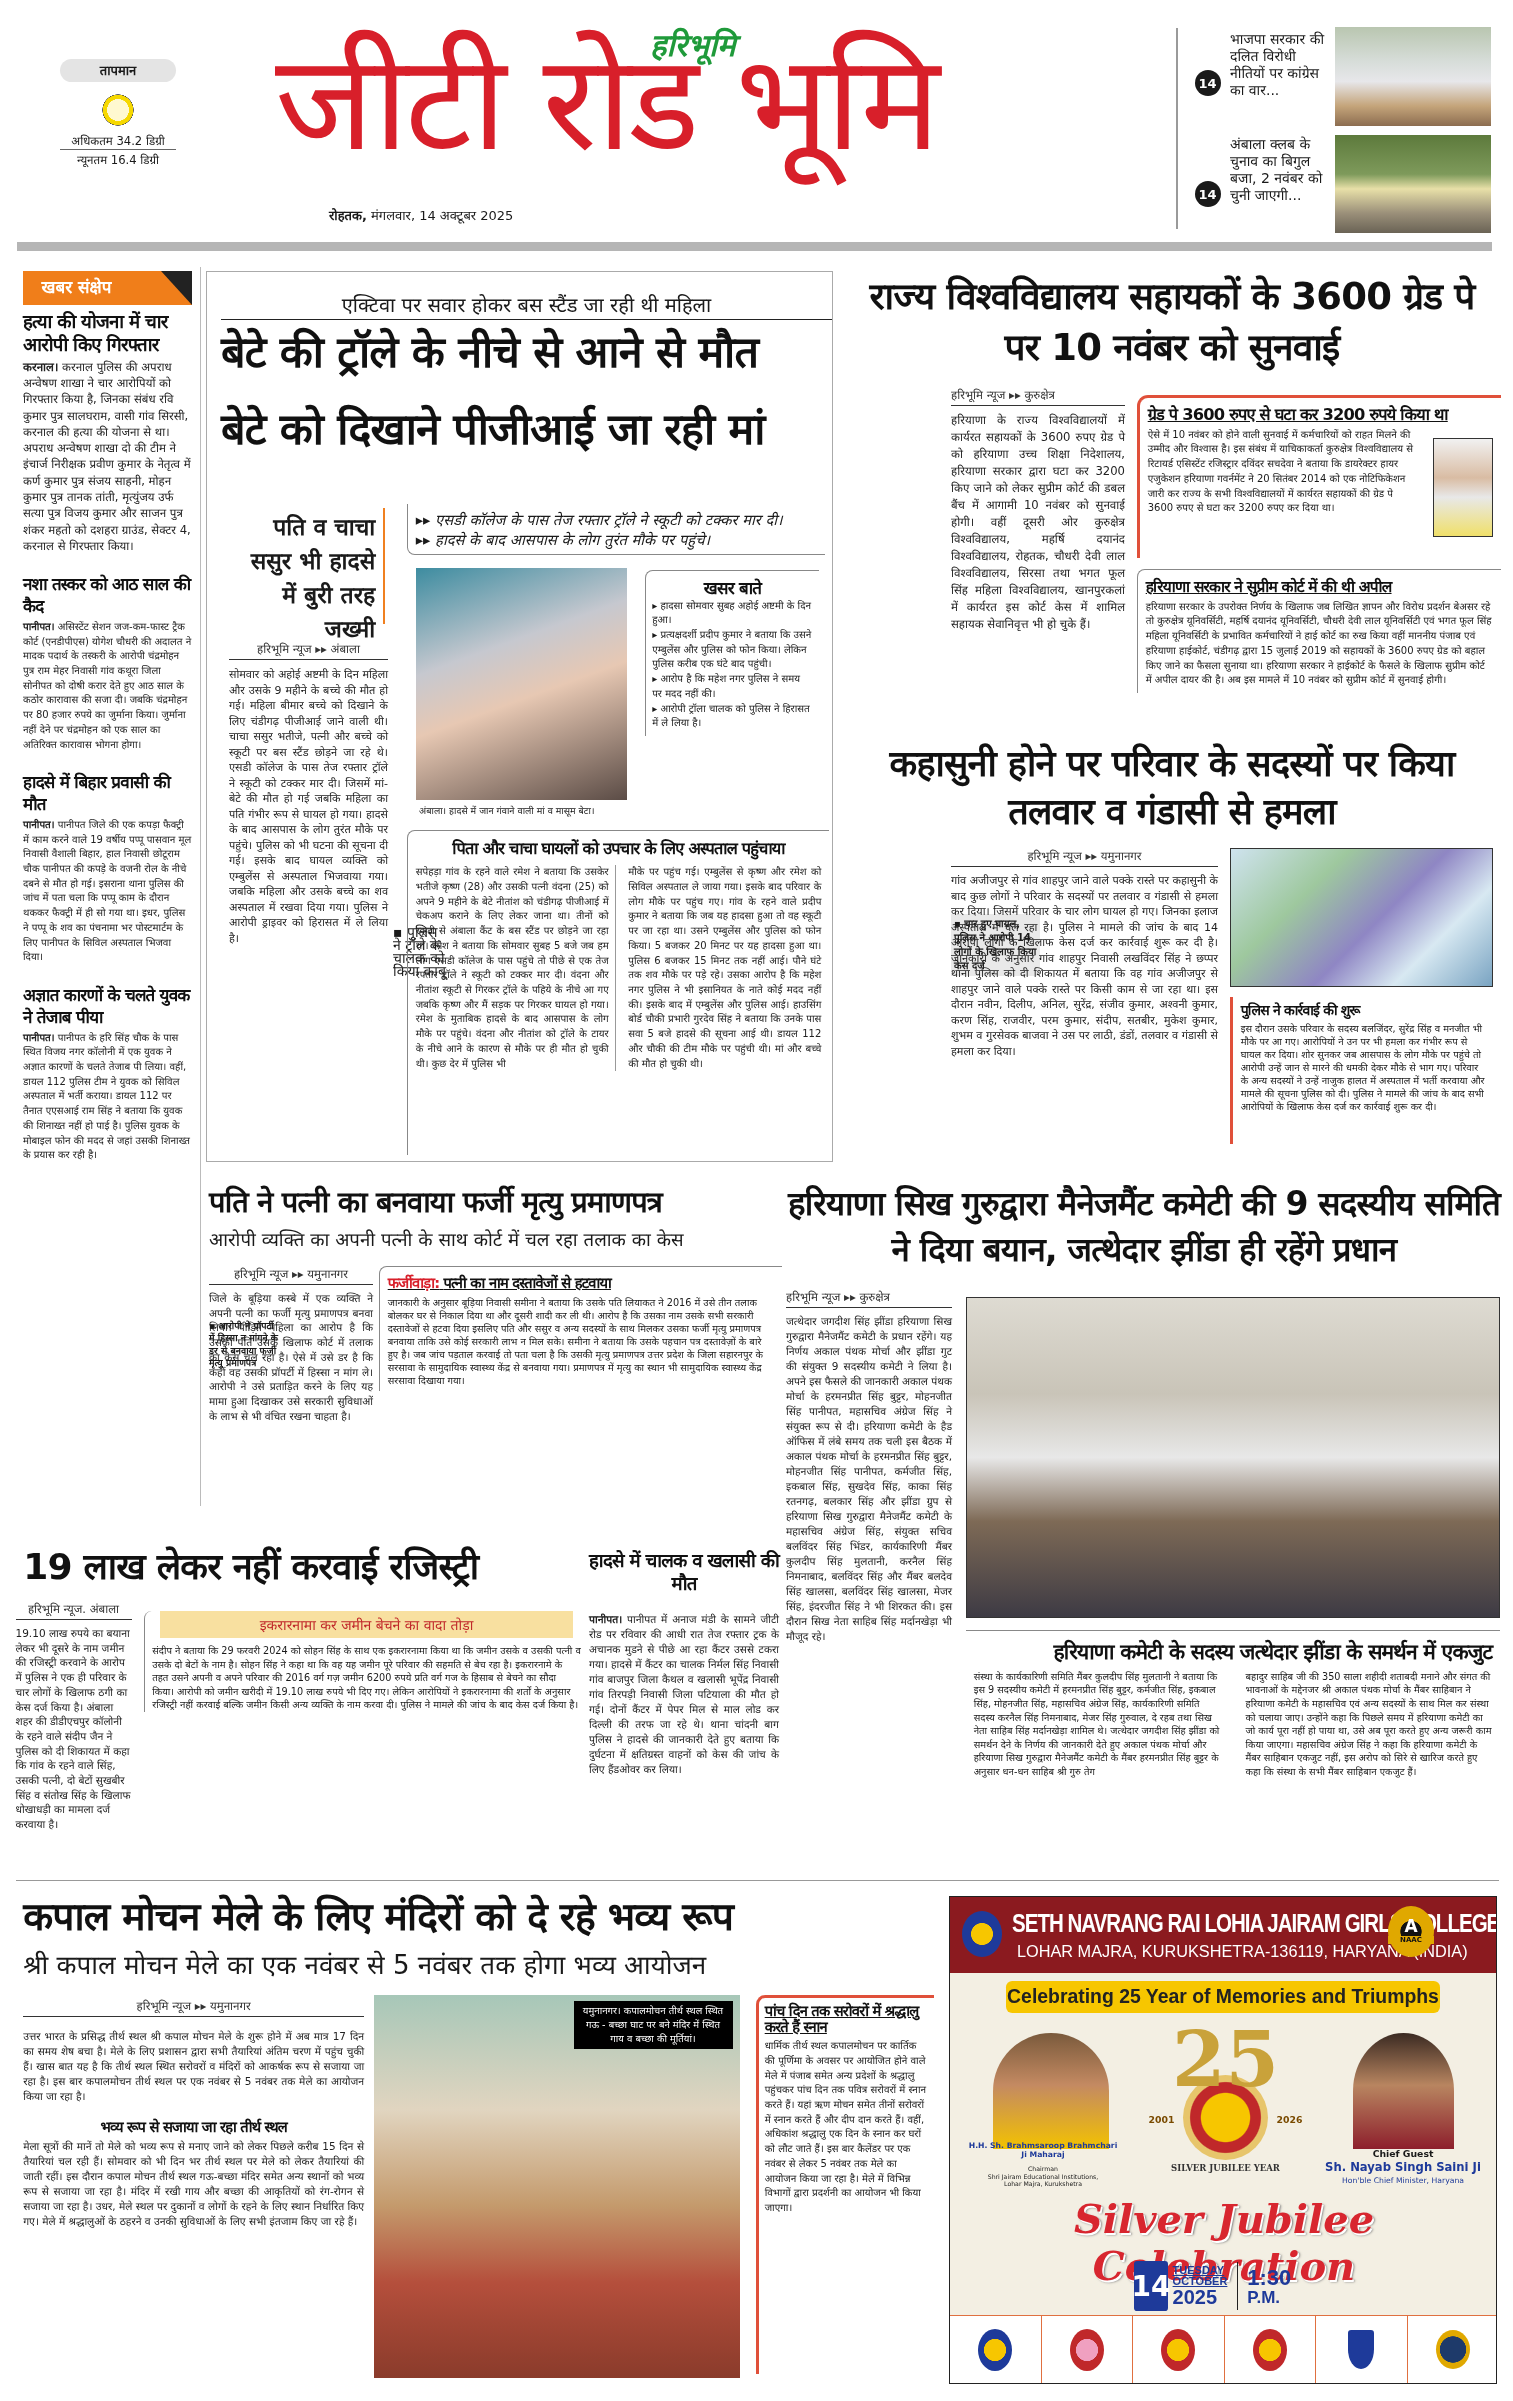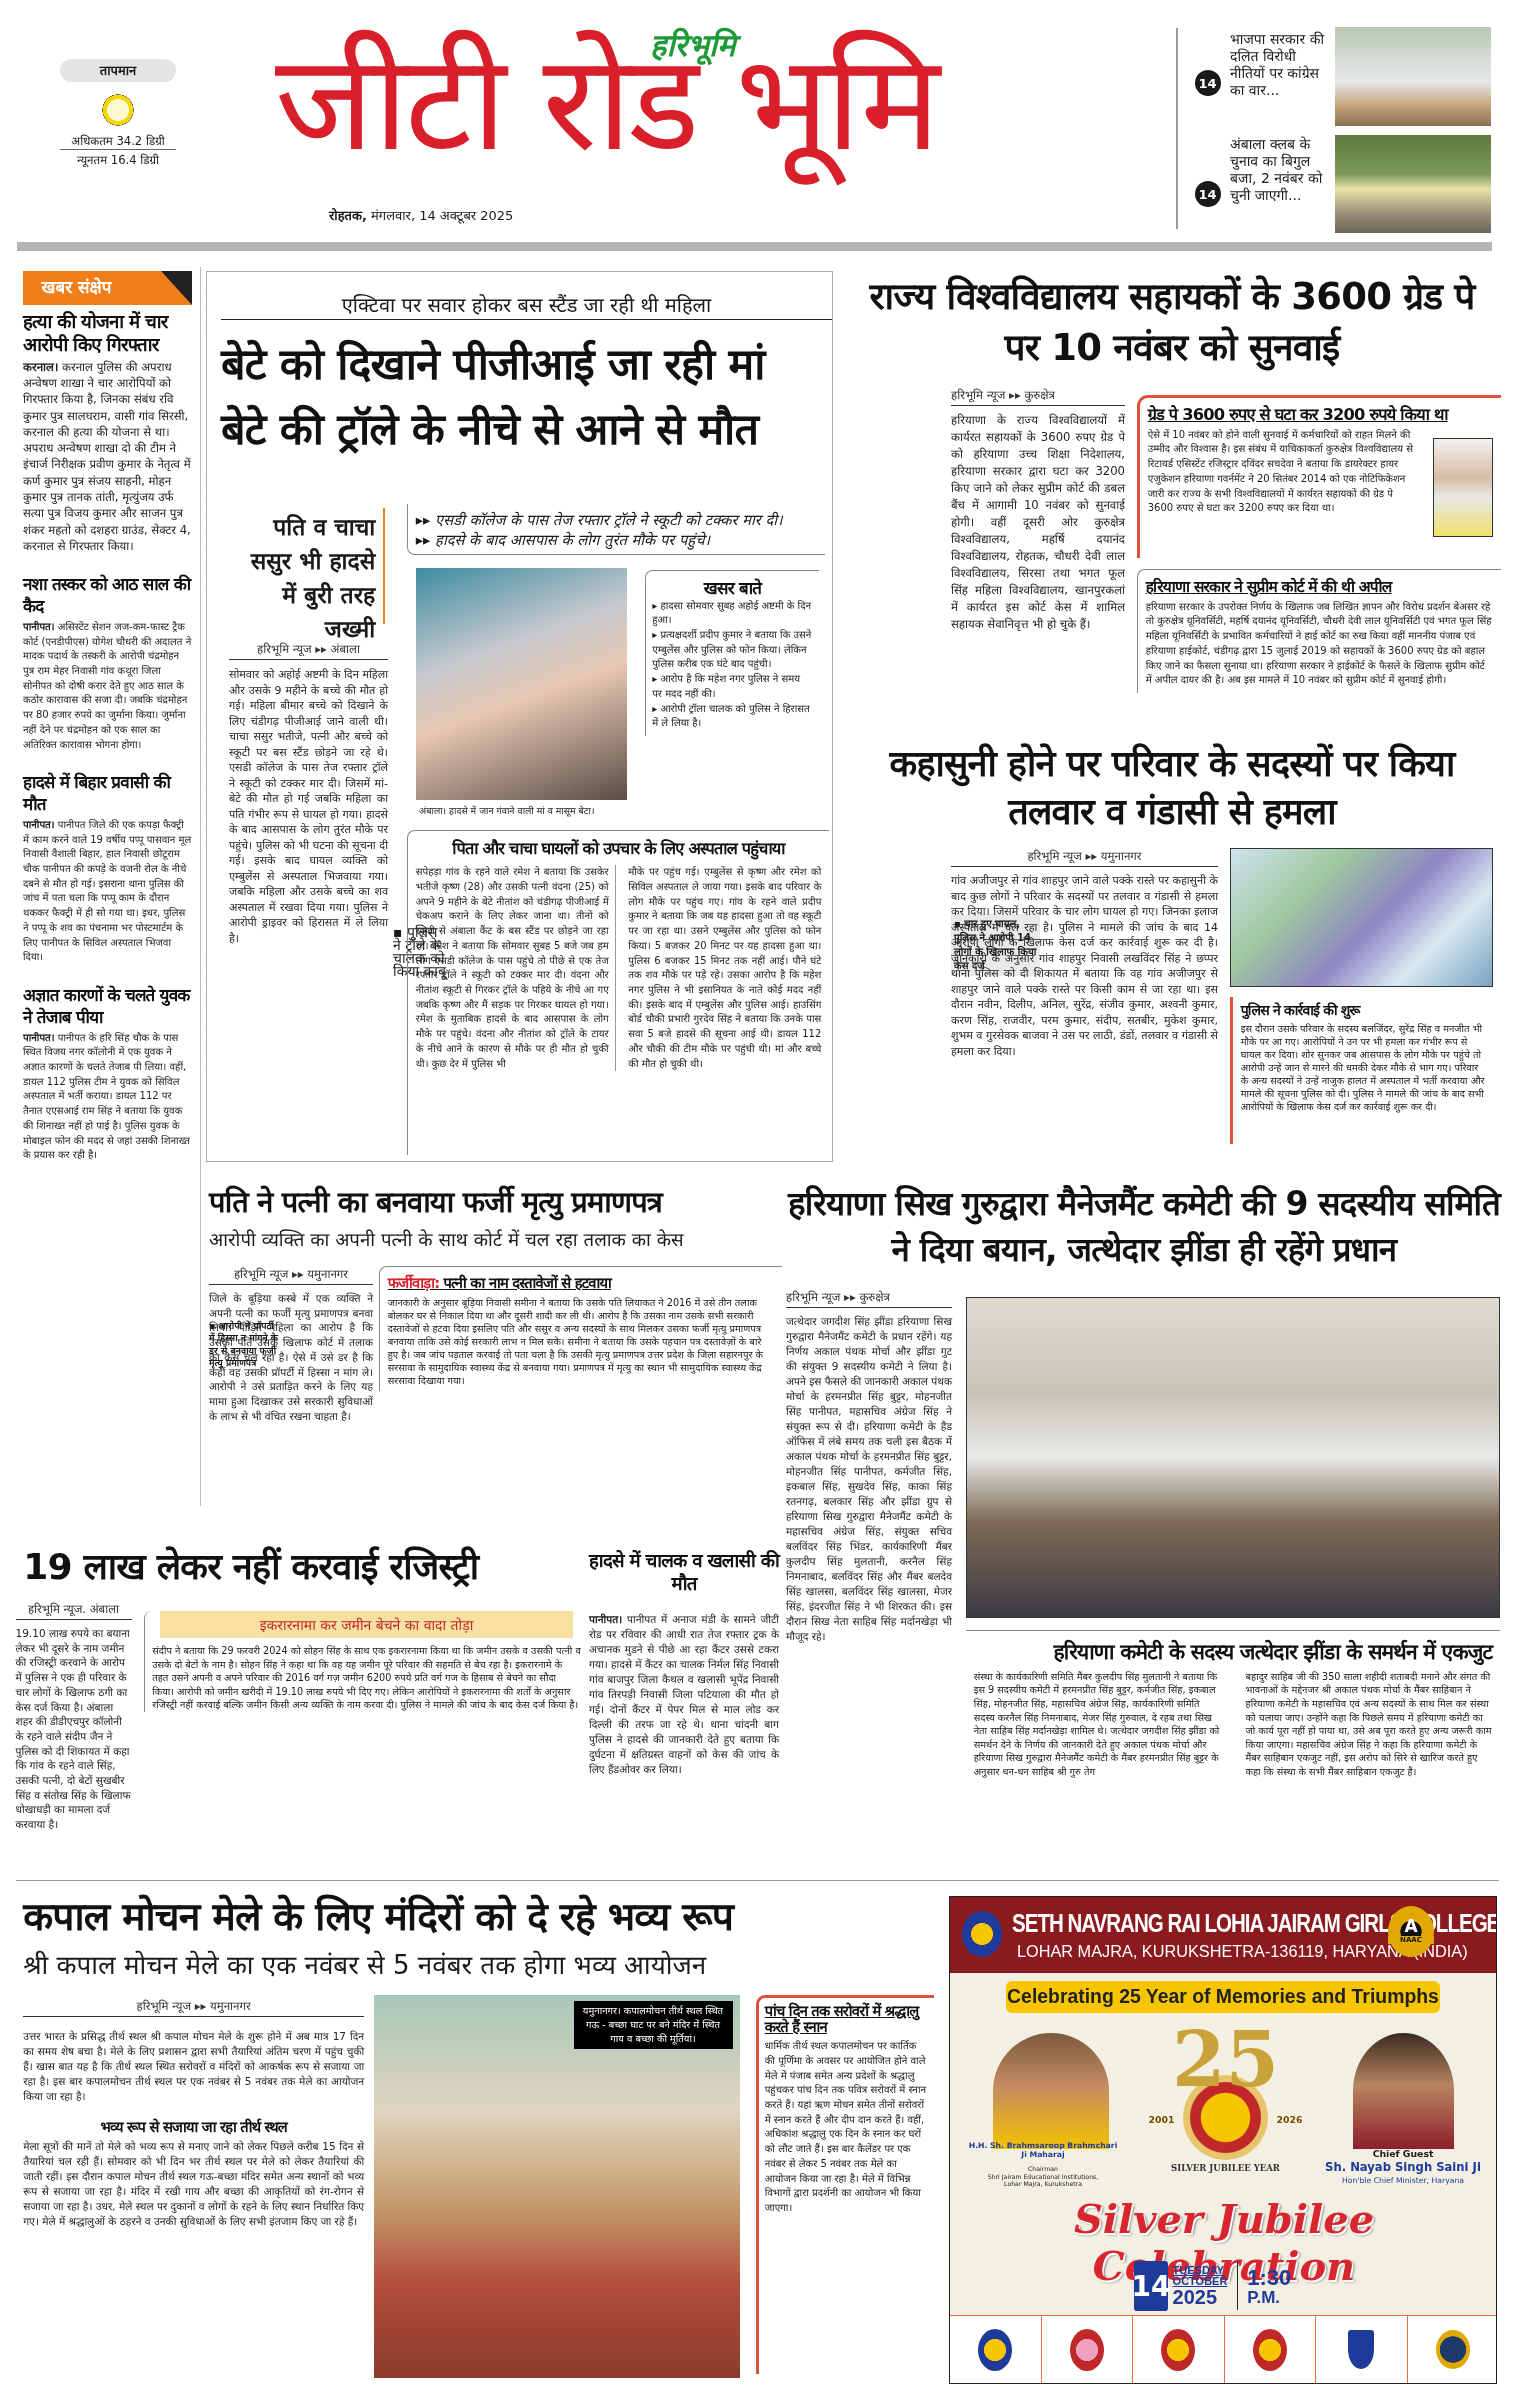--- a/index.html
+++ b/index.html
@@ -66,22 +66,22 @@
   </div>
   <div style="margin-top:18.6px">
     <div class="hl" style="font-size:17px;line-height:22px;margin-bottom:3.1px">अज्ञात कारणों के चलते युवक ने तेजाब पीया</div>
     <div class="body small" style="text-align:left"><b>पानीपत।</b> <span>पानीपत के हरि सिंह चौक के पास स्थित विजय नगर कॉलोनी में एक युवक ने अज्ञात कारणों के चलते तेजाब पी लिया। वहीं, डायल 112 पुलिस टीम ने युवक को सिविल अस्पताल में भर्ती कराया। डायल 112 पर तैनात एएसआई राम सिंह ने बताया कि युवक की शिनाख्त नहीं हो पाई है। पुलिस युवक के मोबाइल फोन की मदद से जहां उसकी शिनाख्त के प्रयास कर रही है।</span></div>
   </div>
 </div>
 <div class="vline" style="left:200px;top:267px;height:1239px;width:0.8px;background:#bbb;border-left:0.8px dashed #bbb"></div>
 
 <div class="abs" style="left:206px;top:271px;width:627px;height:891px;border:1.2px solid #aaa">
   <div style="text-align:center;font-size:20px;padding-top:18.6px;border-bottom:1.2px solid #222;margin:0 0 0 14px;padding-bottom:1.5px">एक्टिवा पर सवार होकर बस स्टैंड जा रही थी महिला</div>
+  <div class="hl" style="font-size:43px;line-height:65px;padding-left:14px;white-space:nowrap">बेटे की ट्रॉले के नीचे से आने से मौत</div>
   <div class="hl" style="font-size:43px;line-height:65px;padding-left:14px;margin-top:12.4px;white-space:nowrap">बेटे को दिखाने पीजीआई जा रही मां</div>
-  <div class="hl" style="font-size:43px;line-height:65px;padding-left:14px;white-space:nowrap">बेटे की ट्रॉले के नीचे से आने से मौत</div>
 
   <div class="abs orgbar" style="left:23px;top:236px;width:155px;height:116px">
     <div style="text-align:right;font-size:23px;line-height:34px;font-weight:600;padding-right:7.7px;margin-top:1.5px">पति व चाचा ससुर भी हादसे में बुरी तरह जख्मी</div>
   </div>
   <div class="abs dateline" style="left:22px;top:369px;width:159px">हरिभूमि न्यूज ▸▸ अंबाला</div>
   <div class="abs body" style="left:22px;top:395px;width:159px;font-size:11px;line-height:15.5px">सोमवार को अहोई अष्टमी के दिन महिला और उसके 9 महीने के बच्चे की मौत हो गई। महिला बीमार बच्चे को दिखाने के लिए चंडीगढ़ पीजीआई जाने वाली थी। चाचा ससुर भतीजे, पत्नी और बच्चे को स्कूटी पर बस स्टैंड छोड़ने जा रहे थे। एसडी कॉलेज के पास तेज रफ्तार ट्रॉले ने स्कूटी को टक्कर मार दी। जिसमें मां-बेटे की मौत हो गई जबकि महिला का पति गंभीर रूप से घायल हो गया। हादसे के बाद आसपास के लोग तुरंत मौके पर पहुंचे। पुलिस को भी घटना की सूचना दी गई। इसके बाद घायल व्यक्ति को एम्बुलेंस से अस्पताल भिजवाया गया। जबकि महिला और उसके बच्चे का शव अस्पताल में रखवा दिया गया। पुलिस ने आरोपी ड्राइवर को हिरासत में ले लिया है।</div>
 
   <div class="abs box" style="left:200px;top:232px;width:418px;height:51px;border-top:none;border-right:none;border-radius:0 0 0 7.7px;padding:4.6px 7.7px">
     <div style="font-size:14.7px;font-style:italic">▸▸ <span>एसडी कॉलेज के पास तेज रफ्तार ट्रॉले ने स्कूटी को टक्कर मार दी।</span></div>
     <div style="font-size:14.7px;font-style:italic">▸▸ <span>हादसे के बाद आसपास के लोग तुरंत मौके पर पहुंचे।</span></div>

